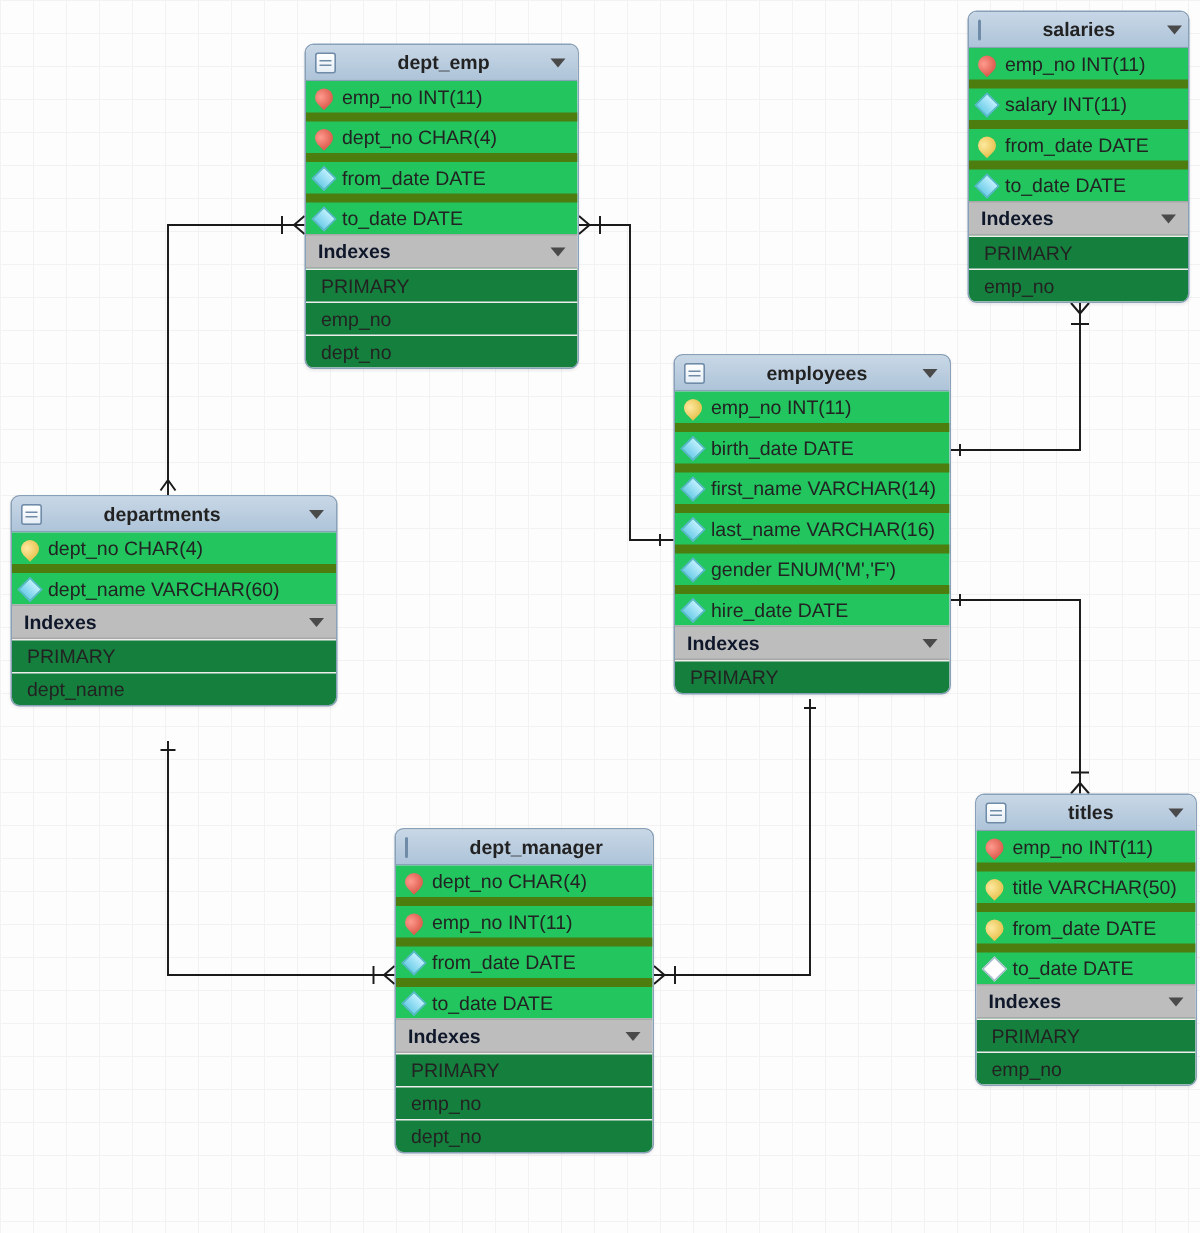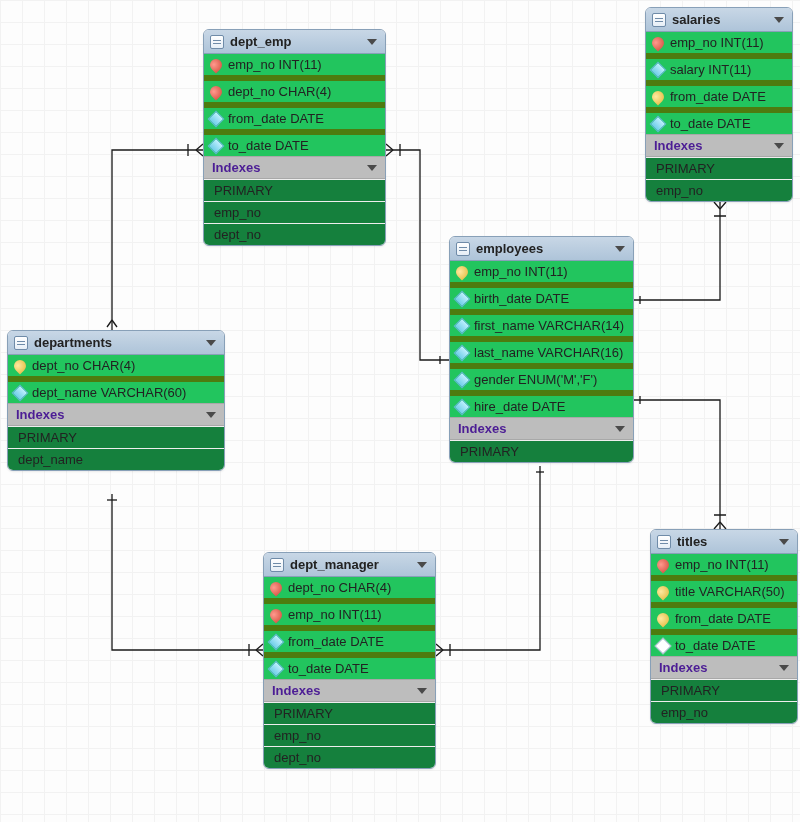--- a/index.html
+++ b/index.html
@@ -32,20 +32,21 @@
     box-shadow: 0 1px 2px rgba(0,0,0,0.08);
     overflow: hidden;
   }
   .table-header {
     background: linear-gradient(#c8d7e6, #aec4d9);
     border-bottom: 1px solid #88a0b8;
     padding: 4px 8px 4px 6px;
     display: flex;
     align-items: center;
     font-weight: bold;
+    gap: 35px;
   }
   .table-header .title { flex: 1; }
   .tbl-icon {
     width: 14px; height: 14px; margin-right: 6px;
     background: linear-gradient(#fff,#e6eef6);
     border: 1px solid #6f8ba8;
     border-radius: 2px;
     position: relative;
   }
   .tbl-icon::after {
@@ -70,21 +71,21 @@
   .col-icon {
     width: 12px; height: 12px; margin-right: 6px;
     flex-shrink: 0;
   }
   .col-icon.key-red    { background: radial-gradient(circle at 40% 35%, #ff9a8e, #d14a3a); border-radius: 50% 50% 50% 0; transform: rotate(-45deg); }
   .col-icon.key-yellow { background: radial-gradient(circle at 40% 35%, #ffe9a0, #e0b83a); border-radius: 50% 50% 50% 0; transform: rotate(-45deg); }
   .col-icon.diamond-cyan  { background: linear-gradient(#bfefff,#6ecde8); transform: rotate(45deg); border:1px solid #5db6cf; }
   .col-icon.diamond-white { background:#fff; transform: rotate(45deg); border:1px solid #9fb8c8; }
   .section-header {
     background: #bdbdbd;
-    color: #4c1d95;
+    color: #0f172a;
     font-weight: bold;
     padding: 3px 8px;
     display:flex;
     align-items:center;
     border-top:1px solid #a8a8a8;
     border-bottom:1px solid #a8a8a8;
   }
   .section-header .title { flex:1; }
   .idx-row {
     padding: 3px 10px;

